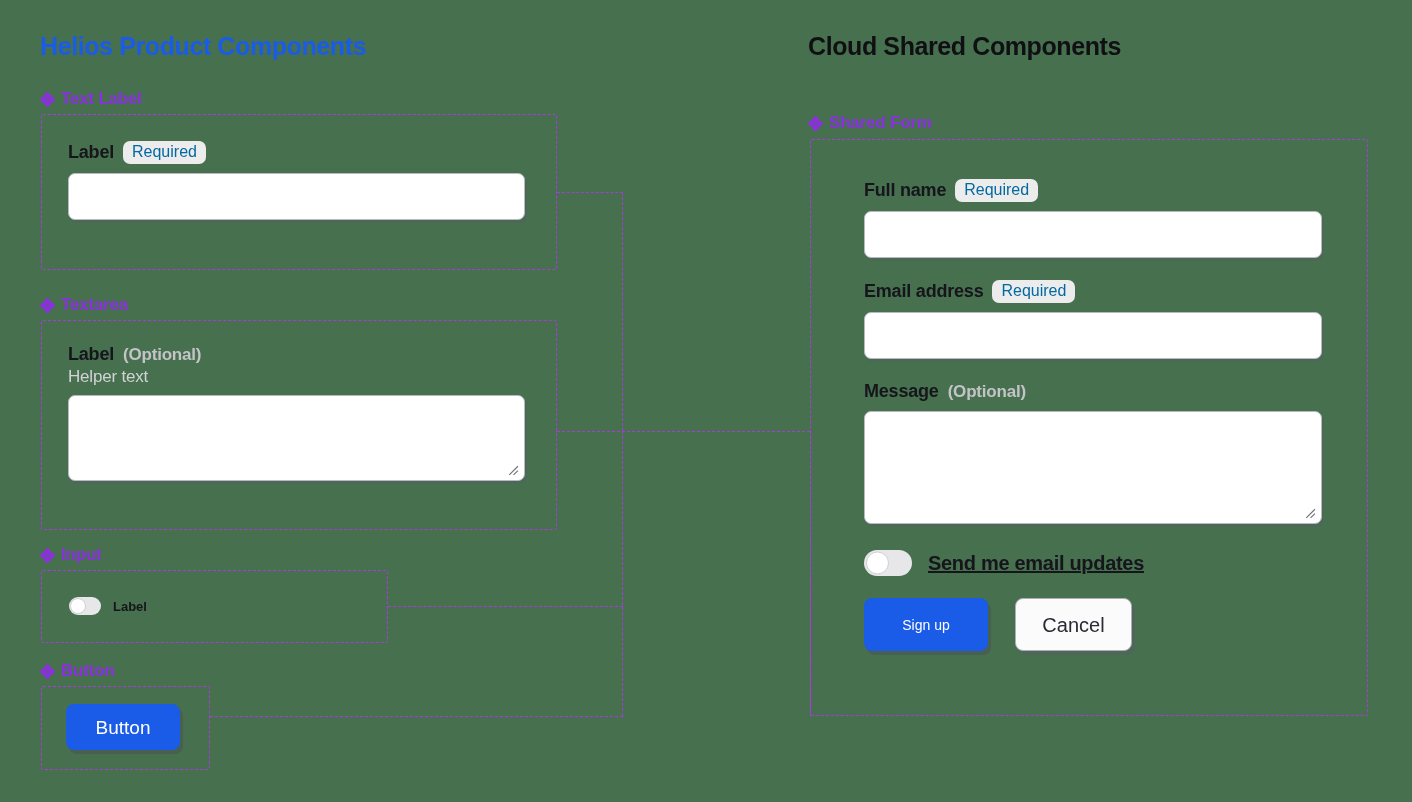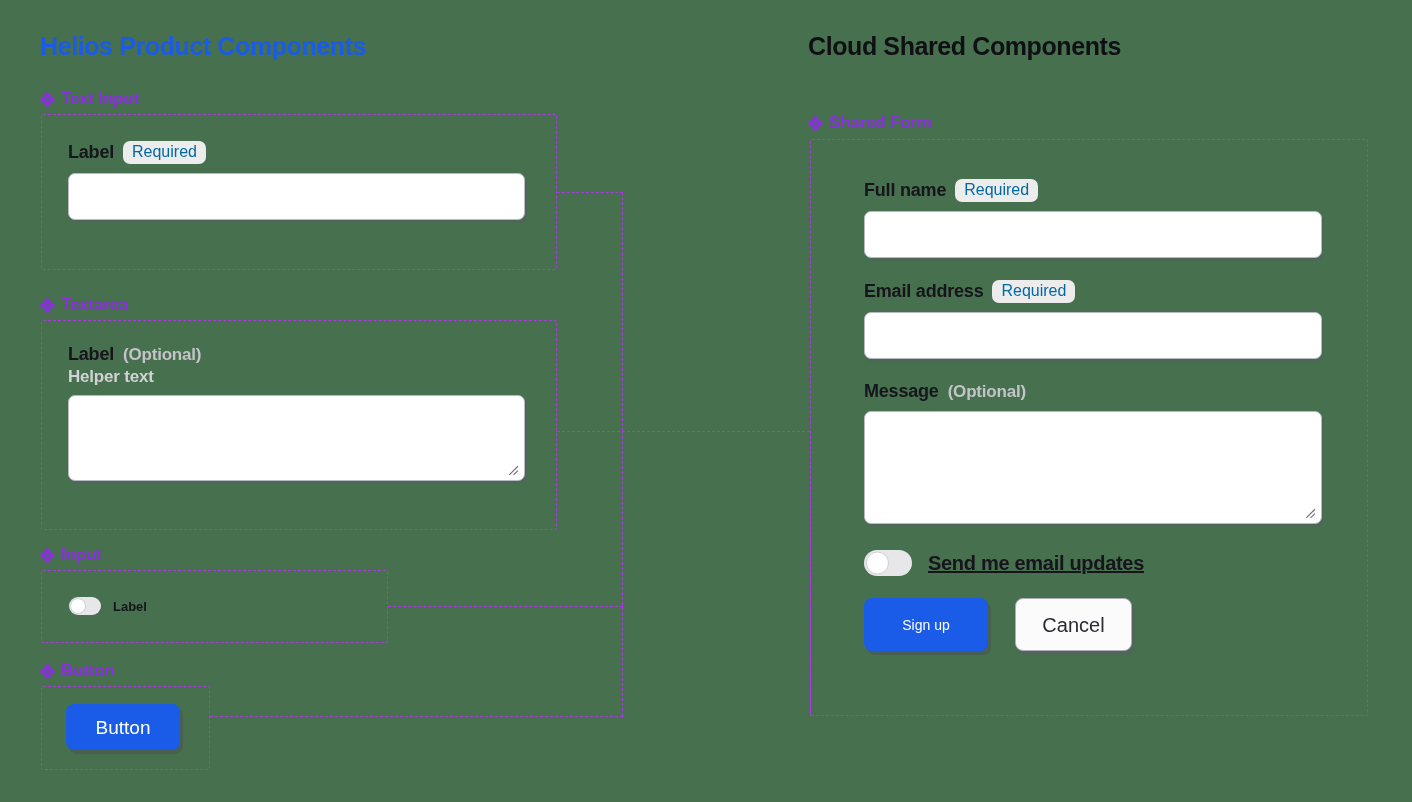--- a/index.html
+++ b/index.html
@@ -80,21 +80,21 @@
   }
   .optional-tag {
     font-size: 17px;
     color: #c3c3c8;
     font-weight: 700;
     letter-spacing: -0.2px;
     white-space: nowrap;
   }
   .helper-text {
     font-size: 17px;
-    font-weight: 700;
+    font-weight: 400;
     color: #d2d2d6;
     letter-spacing: -0.2px;
     margin: -2px 0 8px 0;
   }
 
   
   .text-input, .text-area {
     display: block;
     width: 100%;
     background: #ffffff;
@@ -181,21 +181,21 @@
 
   <div class="section-head" style="left:40px; top:89px;">
     <svg class="cmp-icon" viewBox="0 0 16 16">
       <g fill="#8b2fe0">
         <rect x="5.1" y="0.8" width="5.8" height="5.8" rx="1.1" transform="rotate(45 8 3.7)"></rect>
         <rect x="5.1" y="9.4" width="5.8" height="5.8" rx="1.1" transform="rotate(45 8 12.3)"></rect>
         <rect x="0.8" y="5.1" width="5.8" height="5.8" rx="1.1" transform="rotate(45 3.7 8)"></rect>
         <rect x="9.4" y="5.1" width="5.8" height="5.8" rx="1.1" transform="rotate(45 12.3 8)"></rect>
       </g>
     </svg>
-    <span class="label">Text Input</span>
+    <span class="label">Text Label</span>
   </div>
 
   <div class="frame" style="left:41px; top:114px; width:516px; height:156px;">
     <div class="abs" style="left:26px; top:26px; width:460px;">
       <div class="field-label-row">
         <span class="field-label">Label</span>
         <span class="badge-required">Required</span>
       </div>
       <input class="text-input" type="text" style="width: 457px;" placeholder="">
     </div>

